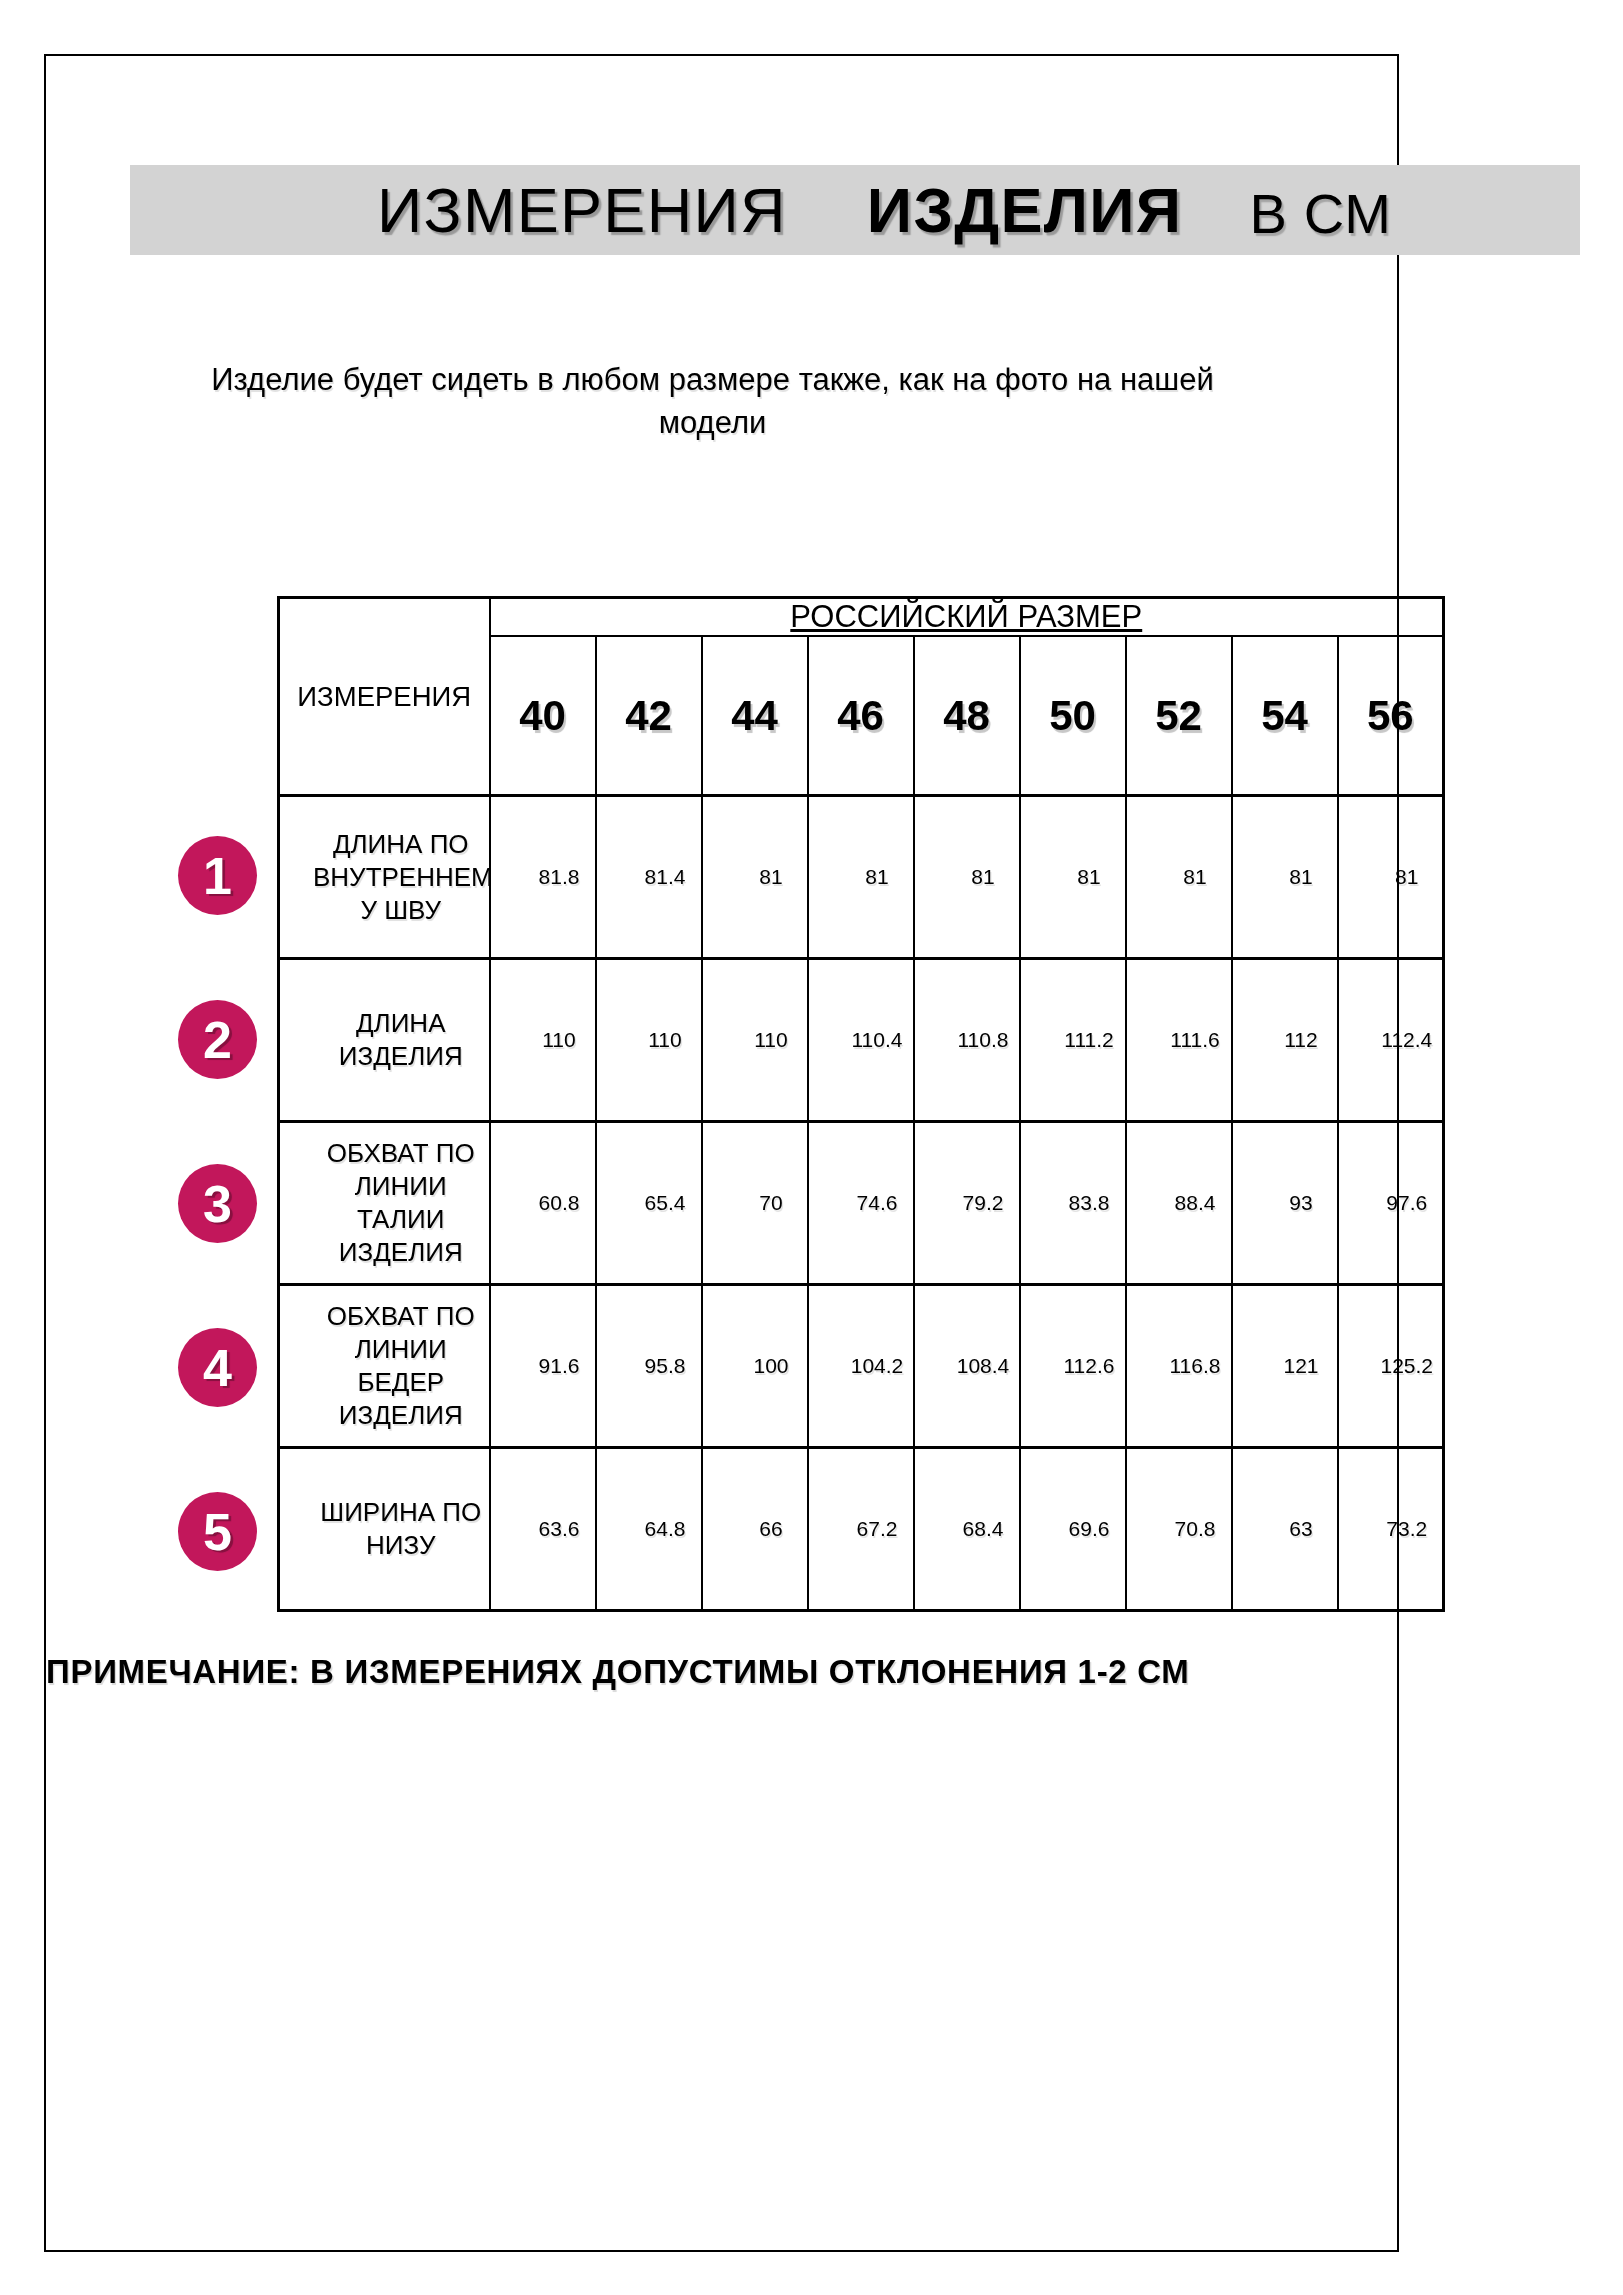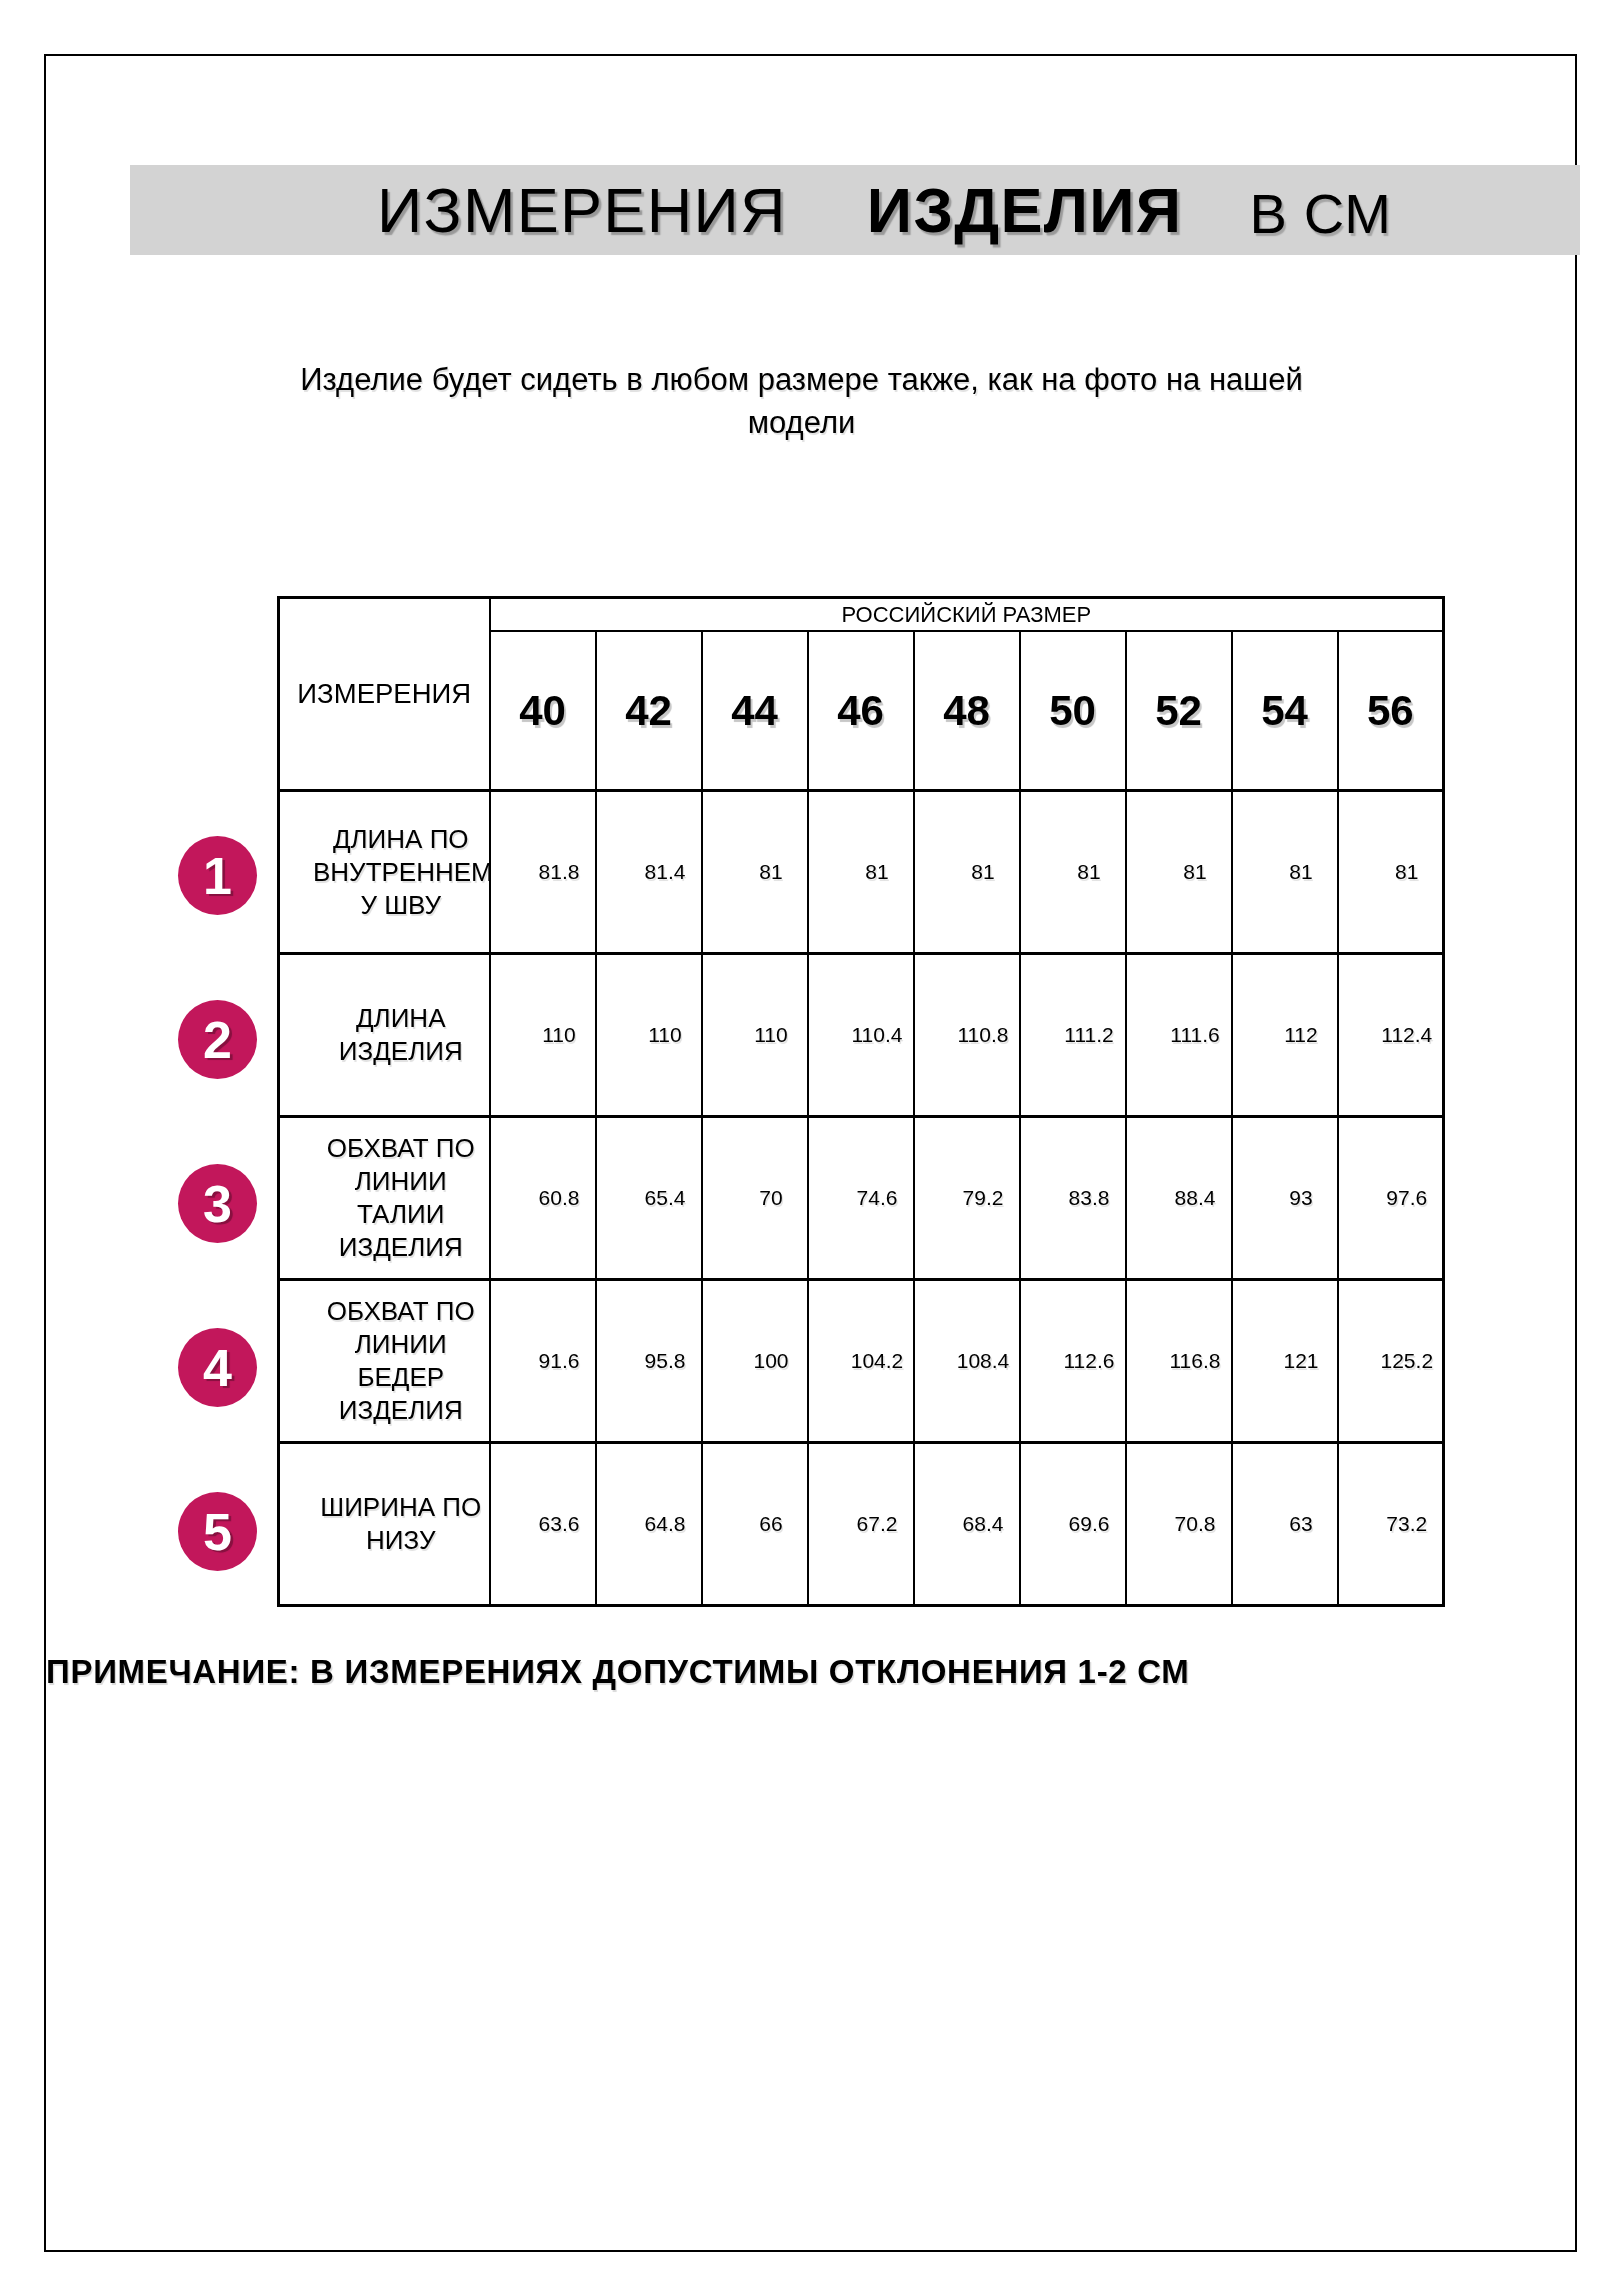--- a/index.html
+++ b/index.html
@@ -6,21 +6,21 @@
   body{
     width:1623px;height:2295px;
     background:#ffffff;
     position:relative;
     font-family:"Liberation Sans","DejaVu Sans",sans-serif;
     color:#000;
     overflow:hidden;
   }
   .frame{
     position:absolute;left:44px;top:54px;
-    width:1533px;height:2198px;
+    width:1355px;height:2198px;
     border:2.6px solid #000;
     box-sizing:border-box;
   }
   
   .title-bar{
     position:absolute;left:84px;top:109px;
     width:1450px;height:90px;
     background:var(--bar-bg,#D3D3D3);
     display:flex;align-items:center;
     box-sizing:border-box;
@@ -60,21 +60,21 @@
     border-collapse:collapse;table-layout:fixed;
     border:3.3px solid #000;
   }
   .size-table td{
     border:2px solid #000;
     text-align:center;vertical-align:middle;
     padding:0;
     overflow:hidden;
   }
   .size-table tr.sep td{border-top:3.9px solid #000;}
-  .size-table td.group{height:31px;font-size:22px;}
+  .size-table td.group{height:31px;font-size:31px;text-decoration:underline;}
   .size-table td.corner{font-size:27.5px;}
   .size-table tr.r-sizes td{height:157px;}
   .size-table td.size{
     font-size:42px;font-weight:700;
     text-shadow:2px 2.6px 0.7px rgba(0,0,0,0.22);
   }
   .size-table tr.r-data td{height:160px;padding-left:33px;}
   .size-table td.label{
     font-size:26px;line-height:33px;
     white-space:pre-line;

